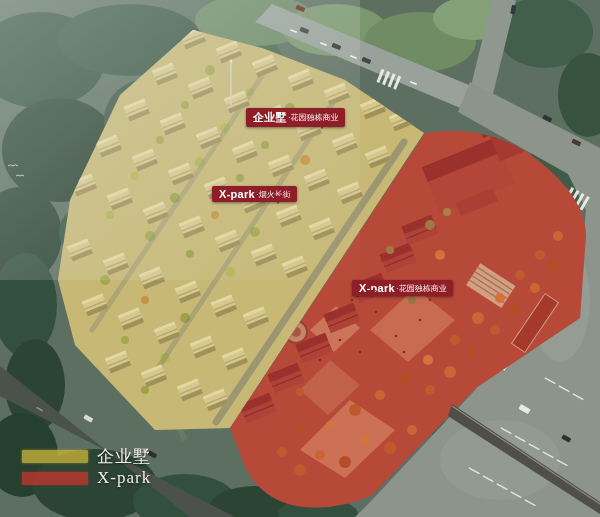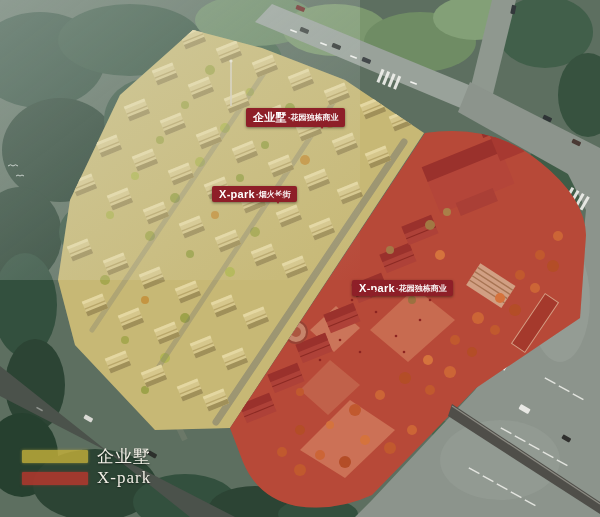--- a/index.html
+++ b/index.html
@@ -4,21 +4,21 @@
 <style>
   html,body{margin:0;padding:0;background:#222;}
   #stage{position:relative;width:600px;height:517px;overflow:hidden;background:#737373;
          font-family:"Liberation Sans","DejaVu Sans",sans-serif;}
   #scene{position:absolute;left:0;top:0;width:600px;height:517px;display:block;}
   
   .callout{position:absolute;display:flex;align-items:center;background:#8e1f28;color:#fff;
            padding:2px 6px 2px 7px;border-radius:2px;box-shadow:0 1px 3px rgba(0,0,0,.45);
            white-space:nowrap;z-index:5;}
   .callout .brand{font-weight:bold;font-size:11px;letter-spacing:.3px;}
-  .callout .desc{font-size:8px;margin-left:1px;opacity:.95;font-weight:bold;}
+  .callout .desc{font-size:8px;margin-left:1px;opacity:.95;}
   .tail{position:absolute;bottom:-7px;width:0;height:0;border:5px solid transparent;
         border-top:8px solid #8e1f28;}
   #callout-1{left:246px;top:108px;}
   #callout-1 .tail{right:18px;}
   #callout-2{left:212px;top:186px;}
   #callout-2 .tail{right:14px;}
   #callout-3{left:352px;top:280px;}
   #callout-3 .tail{left:14px;}
   
   .legend{position:absolute;left:22px;top:446px;z-index:5;}

